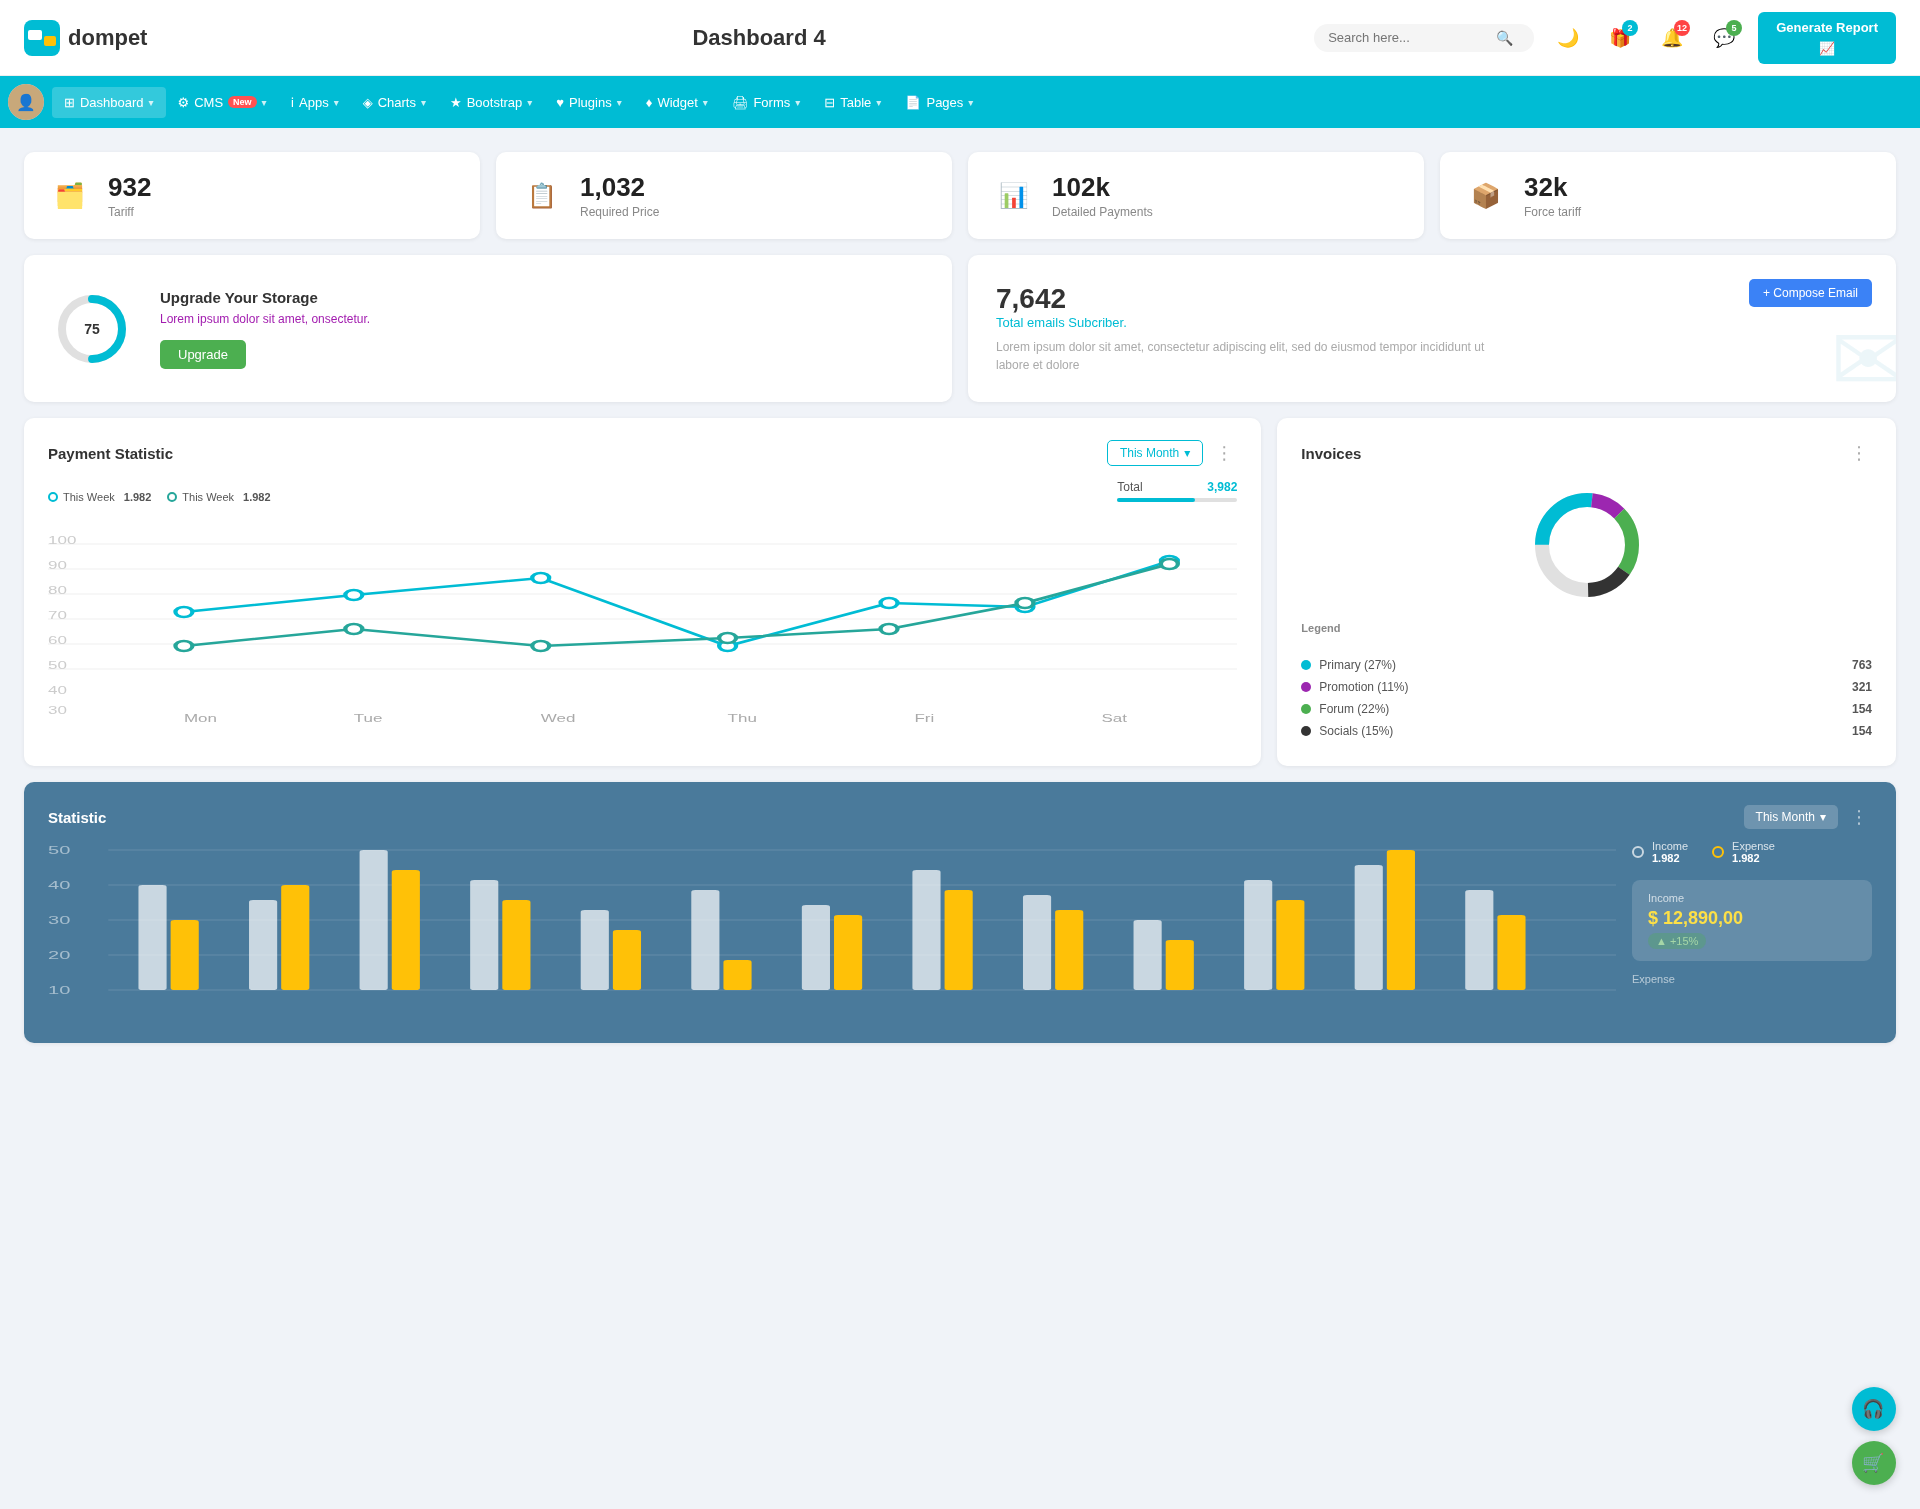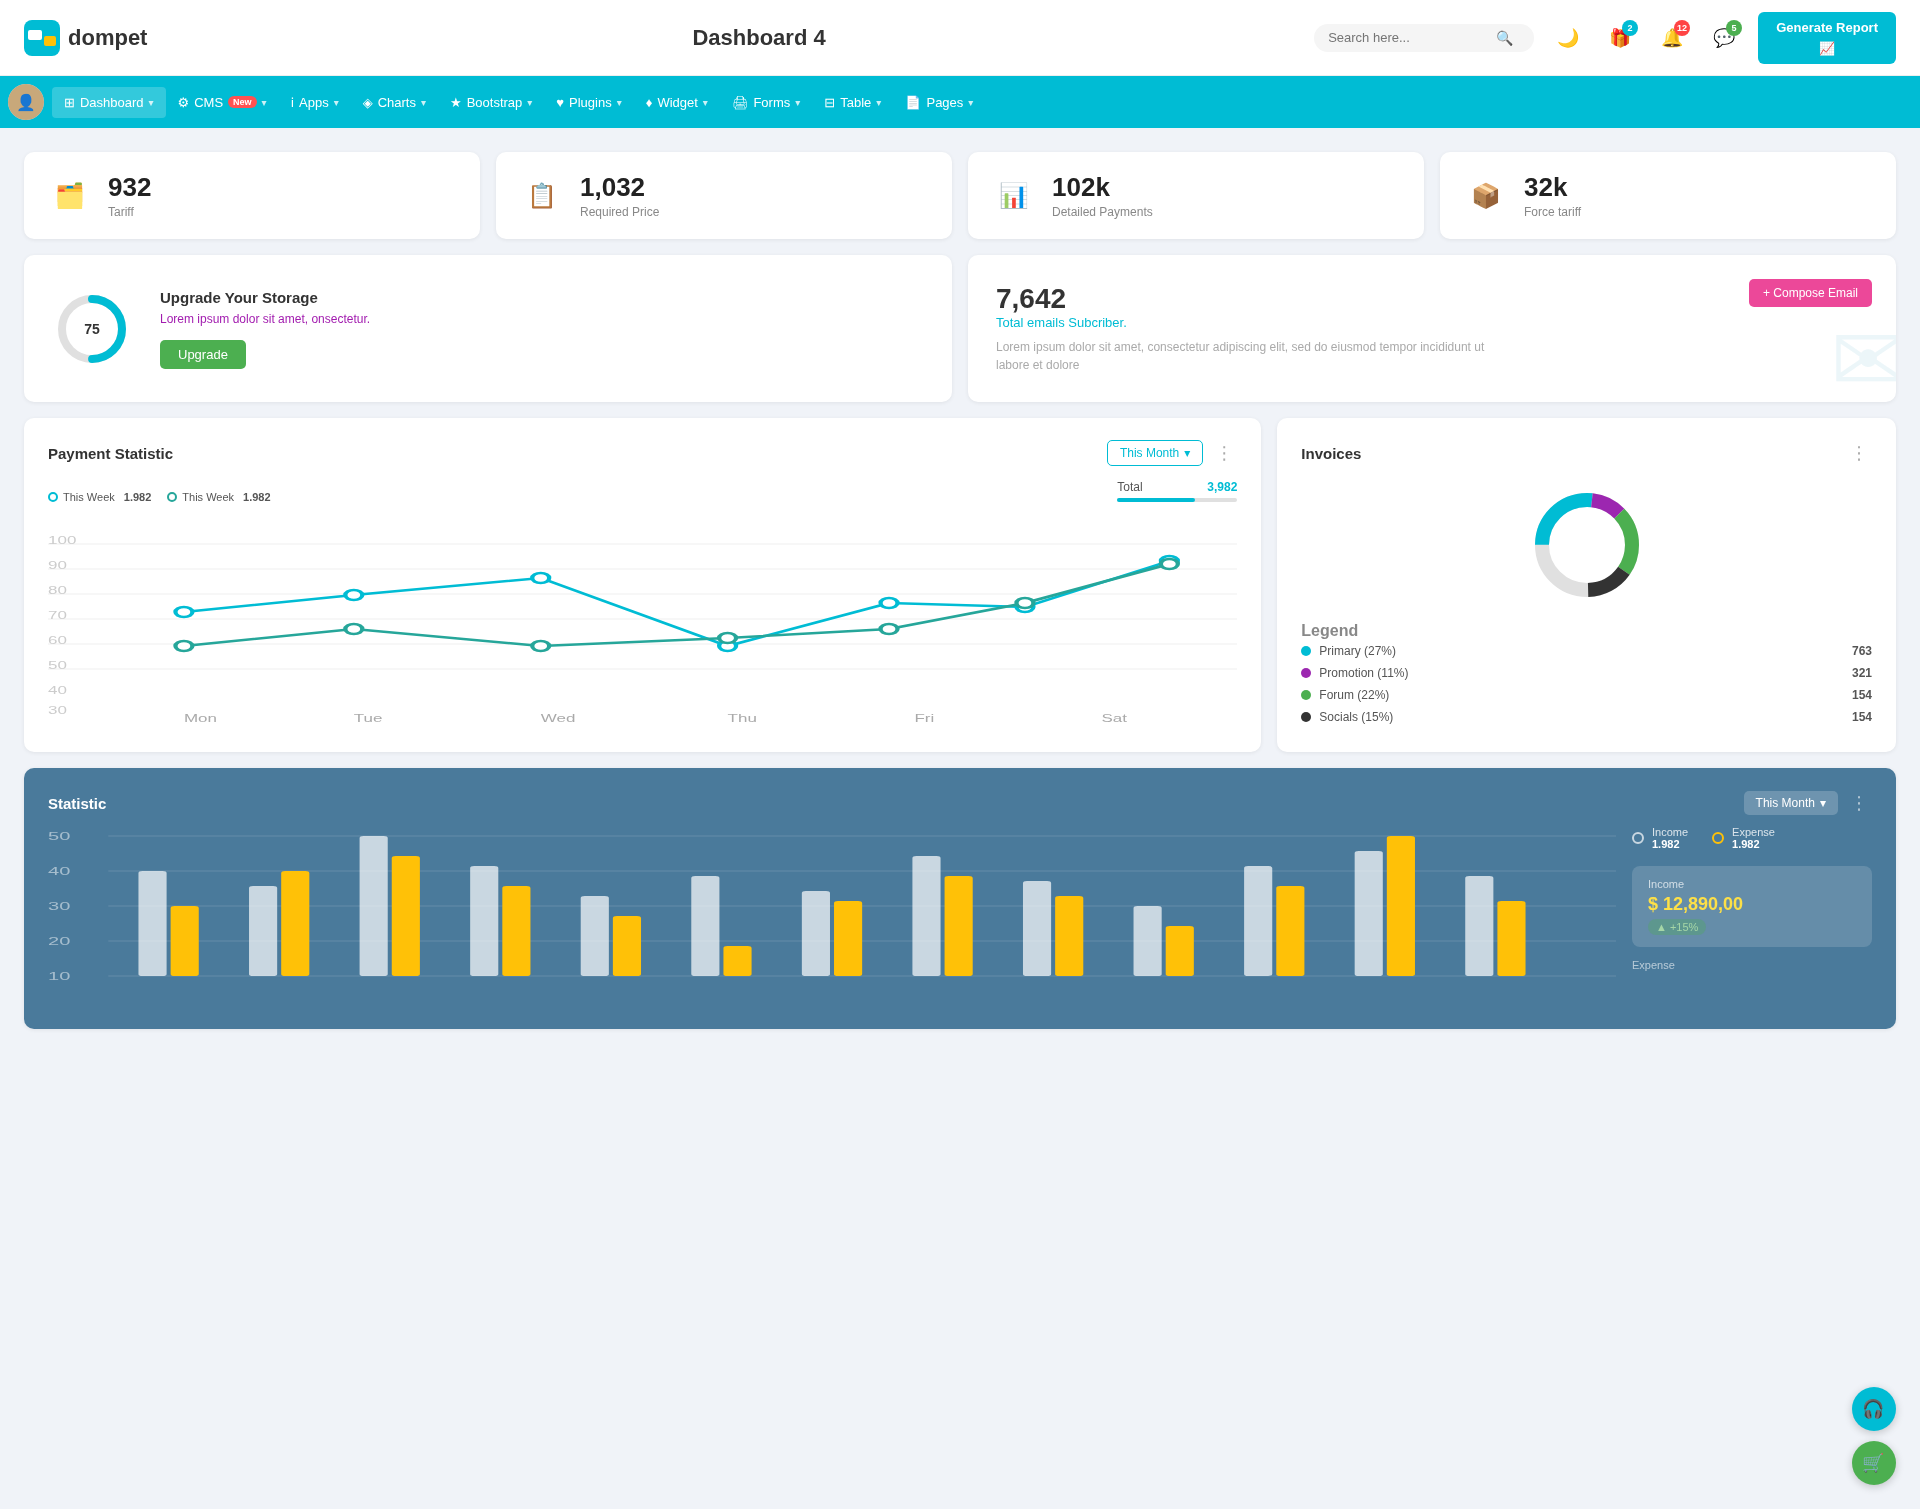--- a/index.html
+++ b/index.html
@@ -59,21 +59,21 @@
     .donut-chart svg { width: 80px; height: 80px; }
     .donut-label { position: absolute; top: 50%; left: 50%; transform: translate(-50%, -50%); font-size: 14px; font-weight: 700; color: #333; }
     .storage-info h3 { font-size: 15px; font-weight: 700; color: #333; margin-bottom: 6px; }
     .storage-info p { font-size: 12px; color: #a21caf; margin-bottom: 14px; }
     .upgrade-btn { background: #4caf50; color: #fff; border: none; border-radius: 5px; padding: 7px 18px; font-size: 13px; cursor: pointer; font-weight: 500; }
 
     .email-card { background: #fff; border-radius: 10px; padding: 28px 28px; box-shadow: 0 1px 4px rgba(0,0,0,0.07); position: relative; overflow: hidden; }
     .email-count { font-size: 28px; font-weight: 700; color: #333; }
     .email-subtitle { font-size: 13px; color: #00bcd4; margin-bottom: 8px; }
     .email-desc { font-size: 12px; color: #aaa; max-width: 500px; line-height: 1.5; }
-    .compose-btn { position: absolute; top: 24px; right: 24px; background: #ec4899; color: #fff; border: none; border-radius: 5px; padding: 7px 14px; font-size: 12px; cursor: pointer; }
+    .compose-btn { position: absolute; top: 24px; right: 24px; background: #3b82f6; color: #fff; border: none; border-radius: 5px; padding: 7px 14px; font-size: 12px; cursor: pointer; }
     .email-icon-bg { position: absolute; bottom: -10px; right: -10px; font-size: 90px; color: #e8f4f8; opacity: 0.8; }
 
     
     .charts-row { display: grid; grid-template-columns: 2fr 1fr; gap: 16px; margin-bottom: 16px; }
     .payment-card { background: #fff; border-radius: 10px; padding: 20px 24px; box-shadow: 0 1px 4px rgba(0,0,0,0.07); }
     .card-header { display: flex; align-items: center; justify-content: space-between; margin-bottom: 12px; }
     .card-title { font-size: 15px; font-weight: 700; color: #333; }
     .this-month-btn { background: #fff; border: 1.5px solid #00bcd4; color: #00bcd4; border-radius: 5px; padding: 5px 12px; font-size: 12px; cursor: pointer; display: flex; align-items: center; gap: 5px; }
     .legend-dots { display: flex; gap: 16px; margin-bottom: 10px; }
     .legend-dot { display: flex; align-items: center; gap: 5px; font-size: 11px; color: #555; }
@@ -87,21 +87,21 @@
     .line-chart-area { position: relative; height: 200px; }
     .chart-svg { width: 100%; height: 100%; }
 
     
     .invoices-card { background: #fff; border-radius: 10px; padding: 20px 24px; box-shadow: 0 1px 4px rgba(0,0,0,0.07); }
     .donut-invoices { display: flex; justify-content: center; margin: 12px 0; }
     .legend-item { display: flex; align-items: center; justify-content: space-between; margin-bottom: 8px; font-size: 12px; }
     .legend-color { width: 10px; height: 10px; border-radius: 50%; margin-right: 8px; flex-shrink: 0; }
     .legend-left { display: flex; align-items: center; color: #555; }
     .legend-right { color: #555; font-weight: 700; }
-    .legend-section-title { font-size: 16px; color: #888; margin-bottom: 4px; font-weight: 600; }
+    .legend-section-title { font-size: 11px; color: #888; margin-bottom: 24px; font-weight: 600; }
 
     
     .statistic-card { background: #4a7a9b; border-radius: 10px; padding: 20px 24px; box-shadow: 0 1px 4px rgba(0,0,0,0.07); margin-bottom: 16px; position: relative; overflow: hidden; }
     .statistic-header { display: flex; align-items: center; justify-content: space-between; margin-bottom: 8px; }
     .statistic-title { font-size: 15px; font-weight: 700; color: #fff; }
     .statistic-month-btn { background: rgba(255,255,255,0.2); border: none; color: #fff; border-radius: 5px; padding: 5px 12px; font-size: 12px; cursor: pointer; display: flex; align-items: center; gap: 5px; }
     .ie-item { display: flex; align-items: center; gap: 8px; }
     .ie-circle { width: 12px; height: 12px; border-radius: 50%; border: 2px solid; }
     .ie-label { font-size: 11px; color: rgba(255,255,255,0.8); }
     .ie-value { font-size: 11px; color: #fff; font-weight: 600; }

